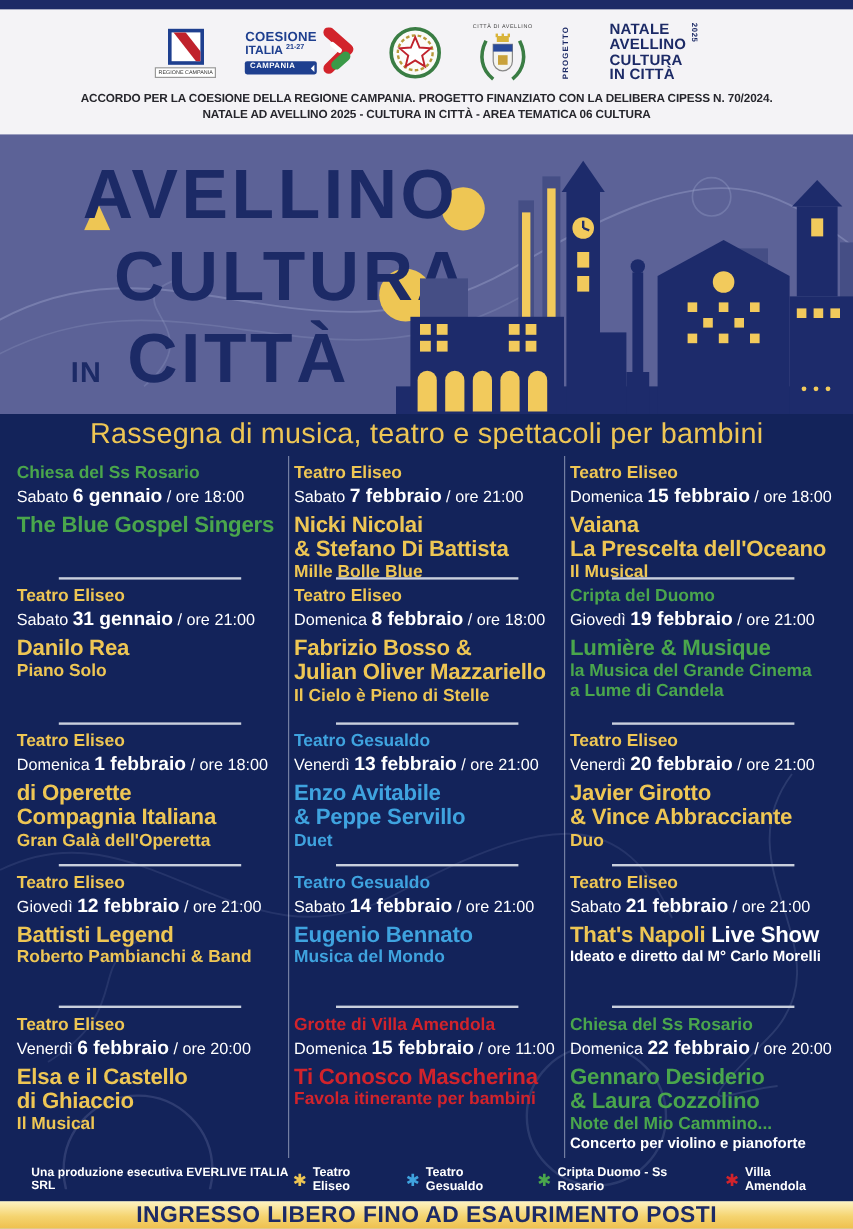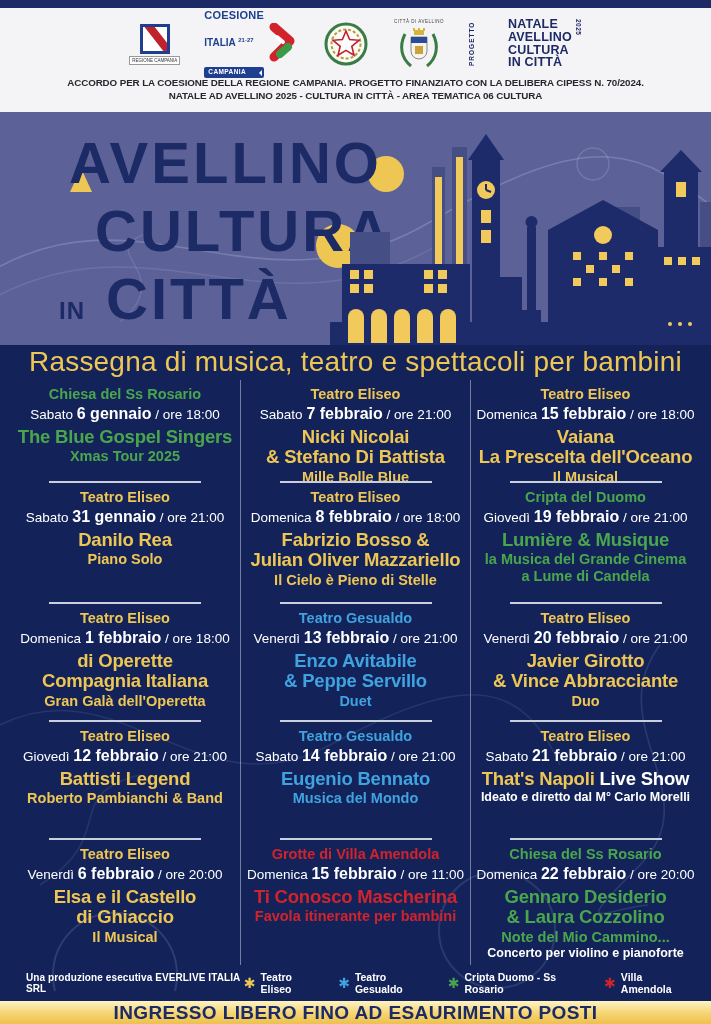--- a/index.html
+++ b/index.html
@@ -17,21 +17,21 @@
 
   
   .header{height:104px;background:#f4f3f6;display:flex;flex-direction:column;align-items:center;}
   .logos{height:66px;display:flex;align-items:center;justify-content:center;gap:24px;padding-top:6px;}
   .logo-regione{display:flex;flex-direction:column;align-items:center;}
   .rc-box{width:30px;height:30px;background:#1e3f8f;position:relative;overflow:hidden;}
   .rc-inner{position:absolute;inset:3px;background:#fff;overflow:hidden;}
   .rc-stripe{position:absolute;width:60px;height:8px;background:#c0222c;transform:rotate(52deg);top:8px;left:-14px;}
   .rc-caption{font-size:4.5px;color:#333;border:1px solid #999;padding:1px 2px;margin-top:2px;background:#fff;white-space:nowrap;}
   .logo-coesione{display:flex;align-items:center;gap:4px;}
-  .co-text{display:flex;flex-direction:column;line-height:1;gap:16px;}
+  .co-text{display:flex;flex-direction:column;line-height:1;}
   .co-l1{font-size:11px;font-weight:800;color:#1e3f8f;letter-spacing:.2px;}
   .co-l2{font-size:10px;font-weight:800;color:#1e3f8f;}
   .co-years{font-size:6px;vertical-align:super;}
   .co-badge{margin-top:3px;background:#1e3f8f;color:#fff;font-size:6.5px;font-weight:700;padding:2px 8px 2px 4px;border-radius:2px;letter-spacing:.4px;position:relative;}
   .co-badge::after{content:"";position:absolute;right:2px;top:3px;border:3px solid transparent;border-right-color:#fff;}
   .co-arrow{width:30px;height:42px;}
   .emblem-italy{width:48px;height:48px;}
   .logo-avellino{display:flex;flex-direction:column;align-items:center;}
   .av-caption{font-size:4.5px;color:#444;letter-spacing:.5px;}
   .av-crest{width:44px;height:46px;}
@@ -54,24 +54,24 @@
   .accent{position:absolute;z-index:1;background:var(--gold);}
   .acc-tri{left:70px;top:56px;width:22px;height:24px;clip-path:polygon(50% 0,100% 100%,0 100%);}
   .acc-moon-o{left:368px;top:44px;width:36px;height:36px;border-radius:50%;}
   .acc-moon-r{left:316px;top:112px;width:44px;height:44px;border-radius:50%;}
   .skyline{position:absolute;left:0;bottom:0;z-index:3;}
 
   
   .navy{flex:1;background:var(--navy);position:relative;display:flex;flex-direction:column;}
   .navy-decor{position:absolute;inset:0;pointer-events:none;z-index:0;}
   .subtitle-band{height:33px;display:flex;align-items:center;justify-content:center;z-index:1;position:relative;}
-  .subtitle-band span{color:var(--gold);font-size:28px;font-weight:500;letter-spacing:.2px;}
+  .subtitle-band span{color:var(--gold);font-size:24px;font-weight:500;letter-spacing:.2px;}
 
   .grid{display:flex;flex:1;padding:2px 10px 0 10px;z-index:1;position:relative;}
-  .ev-col{width:230px;display:flex;flex-direction:column;text-align:center;}
+  .ev-col{width:230px;display:flex;flex-direction:column;text-align:left;}
   .ev-col + .ev-col{border-left:1px solid rgba(195,202,222,.55);}
   .ev{position:relative;padding:5px 4px 0 4px;}
   .ev.row1{height:103px;}
   .ev.row2{height:121px;}
   .ev.row3{height:118px;}
   .ev.row4{height:118px;}
   .ev.row5{height:112px;}
   .ev:not(.row5)::after{content:"";position:absolute;bottom:0;left:50%;transform:translateX(-50%);width:152px;height:2px;background:var(--divider);}
   .venue{font-size:14.5px;font-weight:600;line-height:1.25;}
   .date-line{color:#fff;font-size:13.5px;margin-top:1px;line-height:1.3;}
@@ -274,23 +274,20 @@
     <div class="grid">
         <div class="ev-col">
           <div class="ev row1">
     <div class="venue c-green">Chiesa del Ss Rosario</div>
     <div class="date-line">
       <span class="day">Sabato </span><b class="date">6 gennaio</b><span class="slash"> / </span><span class="time">ore 18:00</span>
     </div>
     <div class="title">
               <div class="t-line c-green">The Blue Gospel Singers</div>
             </div>
-    <div class="subtitle">
-              <div class="s-line c-green">Xmas Tour 2025</div>
-            </div>
   </div>
           <div class="ev row2">
     <div class="venue c-yellow">Teatro Eliseo</div>
     <div class="date-line">
       <span class="day">Sabato </span><b class="date">31 gennaio</b><span class="slash"> / </span><span class="time">ore 21:00</span>
     </div>
     <div class="title">
               <div class="t-line c-yellow">Danilo Rea</div>
             </div>
     <div class="subtitle">

